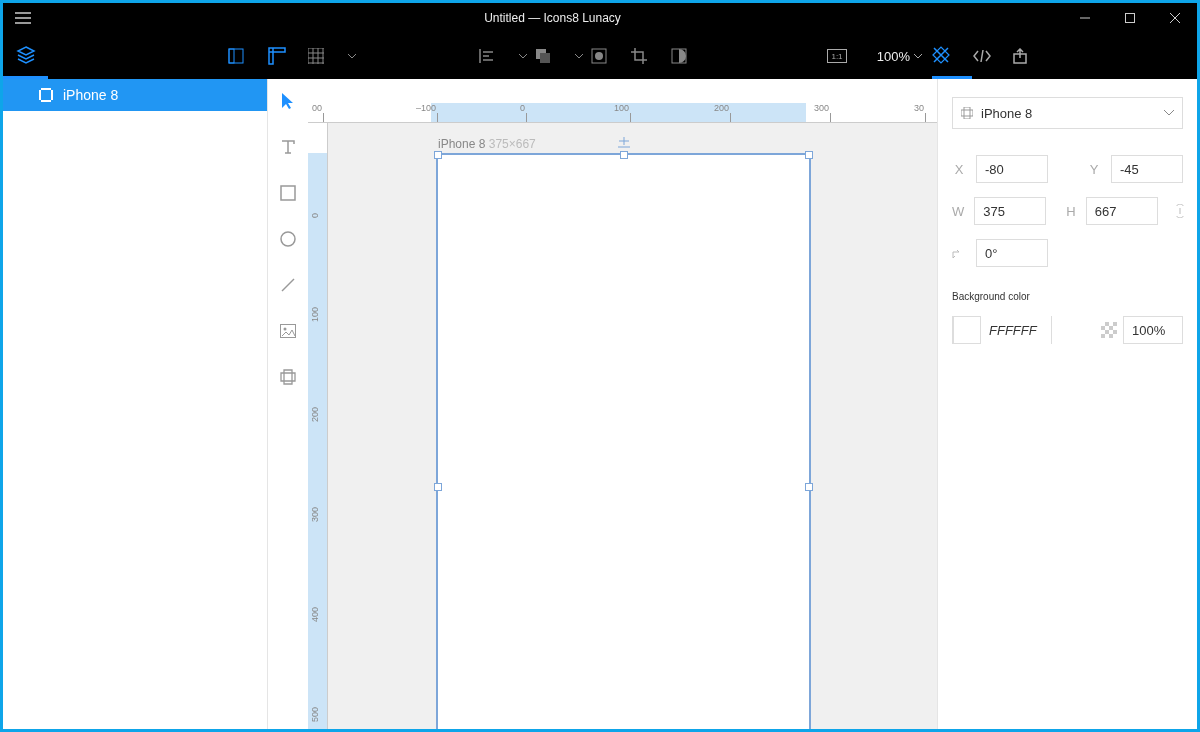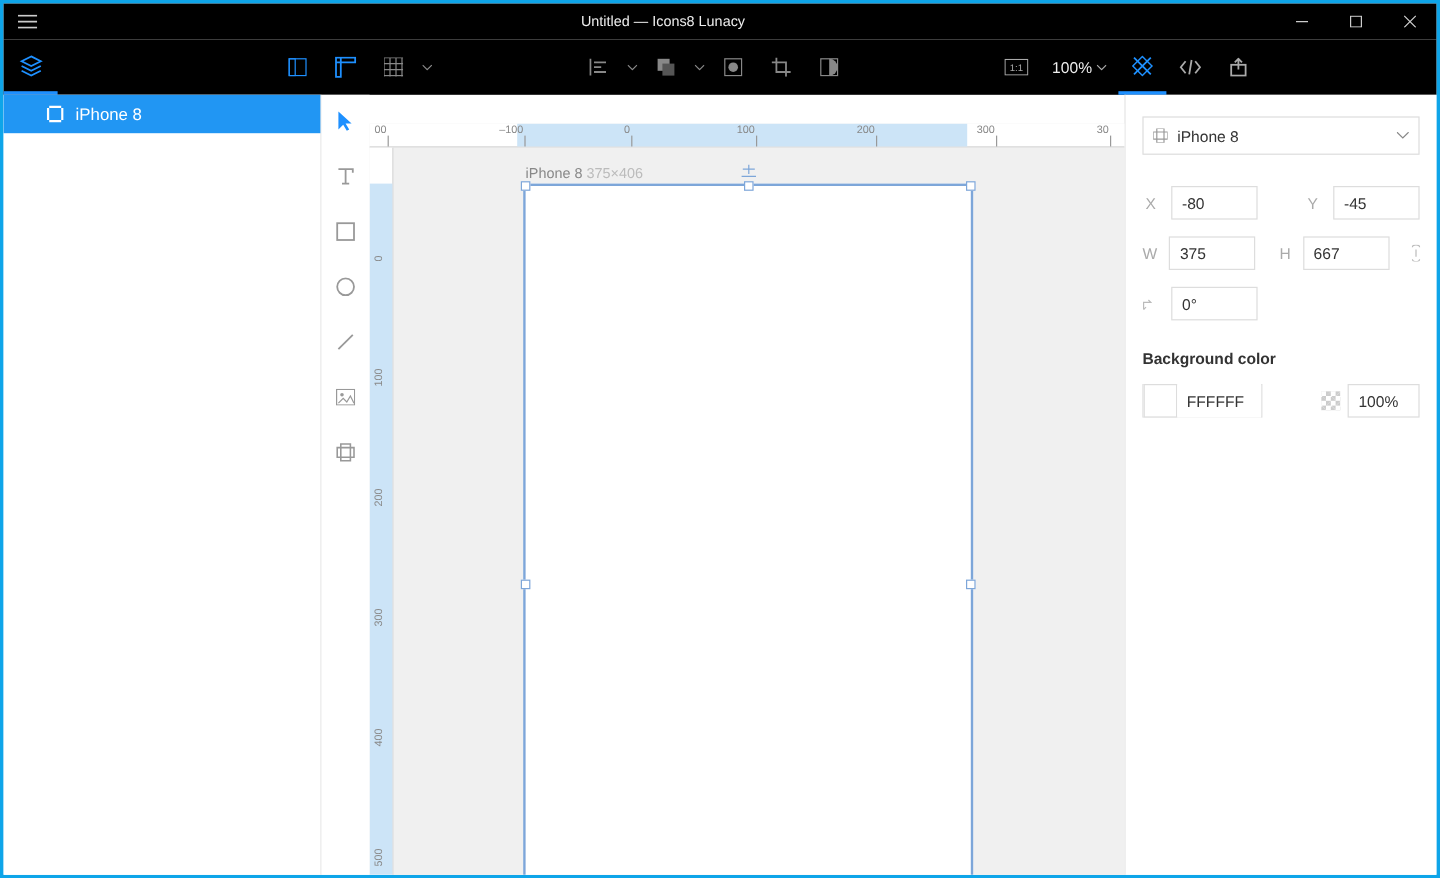--- a/index.html
+++ b/index.html
@@ -11,21 +11,21 @@
 .titlebar .menu-btn { width: 40px; height: 30px; display: flex; align-items: center; justify-content: center; }
 .titlebar .title { flex: 1; text-align: center; }
 .titlebar .win-controls { display: flex; }
 .titlebar .win-btn { width: 45px; height: 30px; display: flex; align-items: center; justify-content: center; }
 
 
 .toolbar { height: 46px; background: #000; display: flex; align-items: center; color: #ccc; }
 .tb-left { width: 265px; height: 100%; display: flex; align-items: center; }
 .tb-active-tab { width: 45px; height: 46px; display: flex; align-items: center; justify-content: center; border-bottom: 3px solid #1e90ff; }
 .tb-spacer { flex: 1; }
-.tb-icon { width: 40px; height: 46px; display: flex; align-items: center; justify-content: center; }
+.tb-icon { width: 40px; height: 46px; display: flex; align-items: center; justify-content: flex-start; }
 .tb-group { display: flex; align-items: center; height: 100%; }
 .zoom { display: flex; align-items: center; color: #eee; font-size: 13px; gap: 4px; padding: 0 10px; }
 .tb-right { width: 265px; height: 100%; display: flex; align-items: center; border-left: 0; }
 .tb-right .tb-icon.active { border-bottom: 3px solid #1e90ff; }
 
 
 .main { flex: 1; display: flex; min-height: 0; }
 
 
 .left-panel { width: 265px; background: #fff; border-right: 1px solid #e5e5e5; }
@@ -55,21 +55,21 @@
 .handle.tc { top: -4px; left: 50%; margin-left: -4px; }
 .measure-indicator { position: absolute; top: -18px; left: 50%; transform: translateX(-50%); }
 
 
 .right-panel { width: 260px; background: #fff; border-left: 1px solid #e5e5e5; padding: 18px 14px; font-size: 13px; color: #555; }
 .preset-row { display: flex; align-items: center; gap: 8px; border: 1px solid #ddd; height: 32px; padding: 0 8px; margin-bottom: 26px; }
 .preset-row .name { flex: 1; color: #333; }
 .prop-row { display: flex; align-items: center; gap: 10px; margin-bottom: 14px; }
 .prop-label { width: 14px; color: #aaa; font-size: 13px; text-align: center; }
 .prop-input { width: 72px; height: 28px; border: 1px solid #ddd; padding: 0 8px; font-size: 13px; color: #333; }
-.section-title { margin: 24px 0 14px; color: #333; font-size: 13px; font-weight: bold; }
+.section-title { margin: 24px 0 14px; color: #333; font-size: 10px; }
 .color-row { display: flex; align-items: center; gap: 14px; }
 .color-swatch { width: 28px; height: 28px; border: 1px solid #ddd; background: #fff; }
 .color-box { display:flex; align-items:center; border:1px solid #ddd; height:28px; }
 .opacity-box { display:flex; align-items:center; gap:6px; }
 .checker { width: 16px; height: 16px; background-image: linear-gradient(45deg,#ccc 25%,transparent 25%),linear-gradient(-45deg,#ccc 25%,transparent 25%),linear-gradient(45deg,transparent 75%,#ccc 75%),linear-gradient(-45deg,transparent 75%,#ccc 75%); background-size:8px 8px; background-position:0 0,0 4px,4px -4px,-4px 0; }
 
 svg { display: block; }
 </style>
 </head>
 <body>
@@ -278,21 +278,21 @@
           <div class="tick-major" style="top:184px">100</div>
           <div class="tick-major" style="top:284px">200</div>
           <div class="tick-major" style="top:384px">300</div>
           <div class="tick-major" style="top:484px">400</div>
           <div class="tick-major" style="top:584px">500</div>
         </div>
         <div class="canvas">
           <div class="artboard" style="left:108px; top:30px; width:375px; height:667px;">
             <div class="artboard-label">
               <span>iPhone 8</span>
-              <span class="dims">375×406</span>
+              <span class="dims">375×667</span>
             </div>
             <div class="measure-indicator">
               <svg width="14" height="14">
                   <path d="M7 0v8M2 4h10M1 10h12" stroke="#7da6d9" fill="none"></path>
                 </svg>
             </div>
             <div class="handle tl"></div>
             <div class="handle tr"></div>
             <div class="handle ml"></div>
             <div class="handle mr"></div>
@@ -338,21 +338,21 @@
               <path d="M1 11V5h6l-2-2M1 11l2-2" stroke="#bbb" fill="none"></path>
             </svg>
         </span>
         <input class="prop-input" value="0°" style="">
       </div>
 
       <div class="section-title">Background color</div>
       <div class="color-row">
         <div class="color-box">
           <div class="color-swatch"></div>
-          <input class="prop-input" style="border: none; width: 70px;" value="FFFFFF">
+          <input class="prop-input" style="border: none; width: 70px; font-style: italic;" value="FFFFFF">
         </div>
         <div style="flex:1"></div>
         <div class="opacity-box">
           <div class="checker"></div>
           <input class="prop-input" style="width: 60px;" value="100%">
         </div>
       </div>
     </div>
   </div>
 </div>

